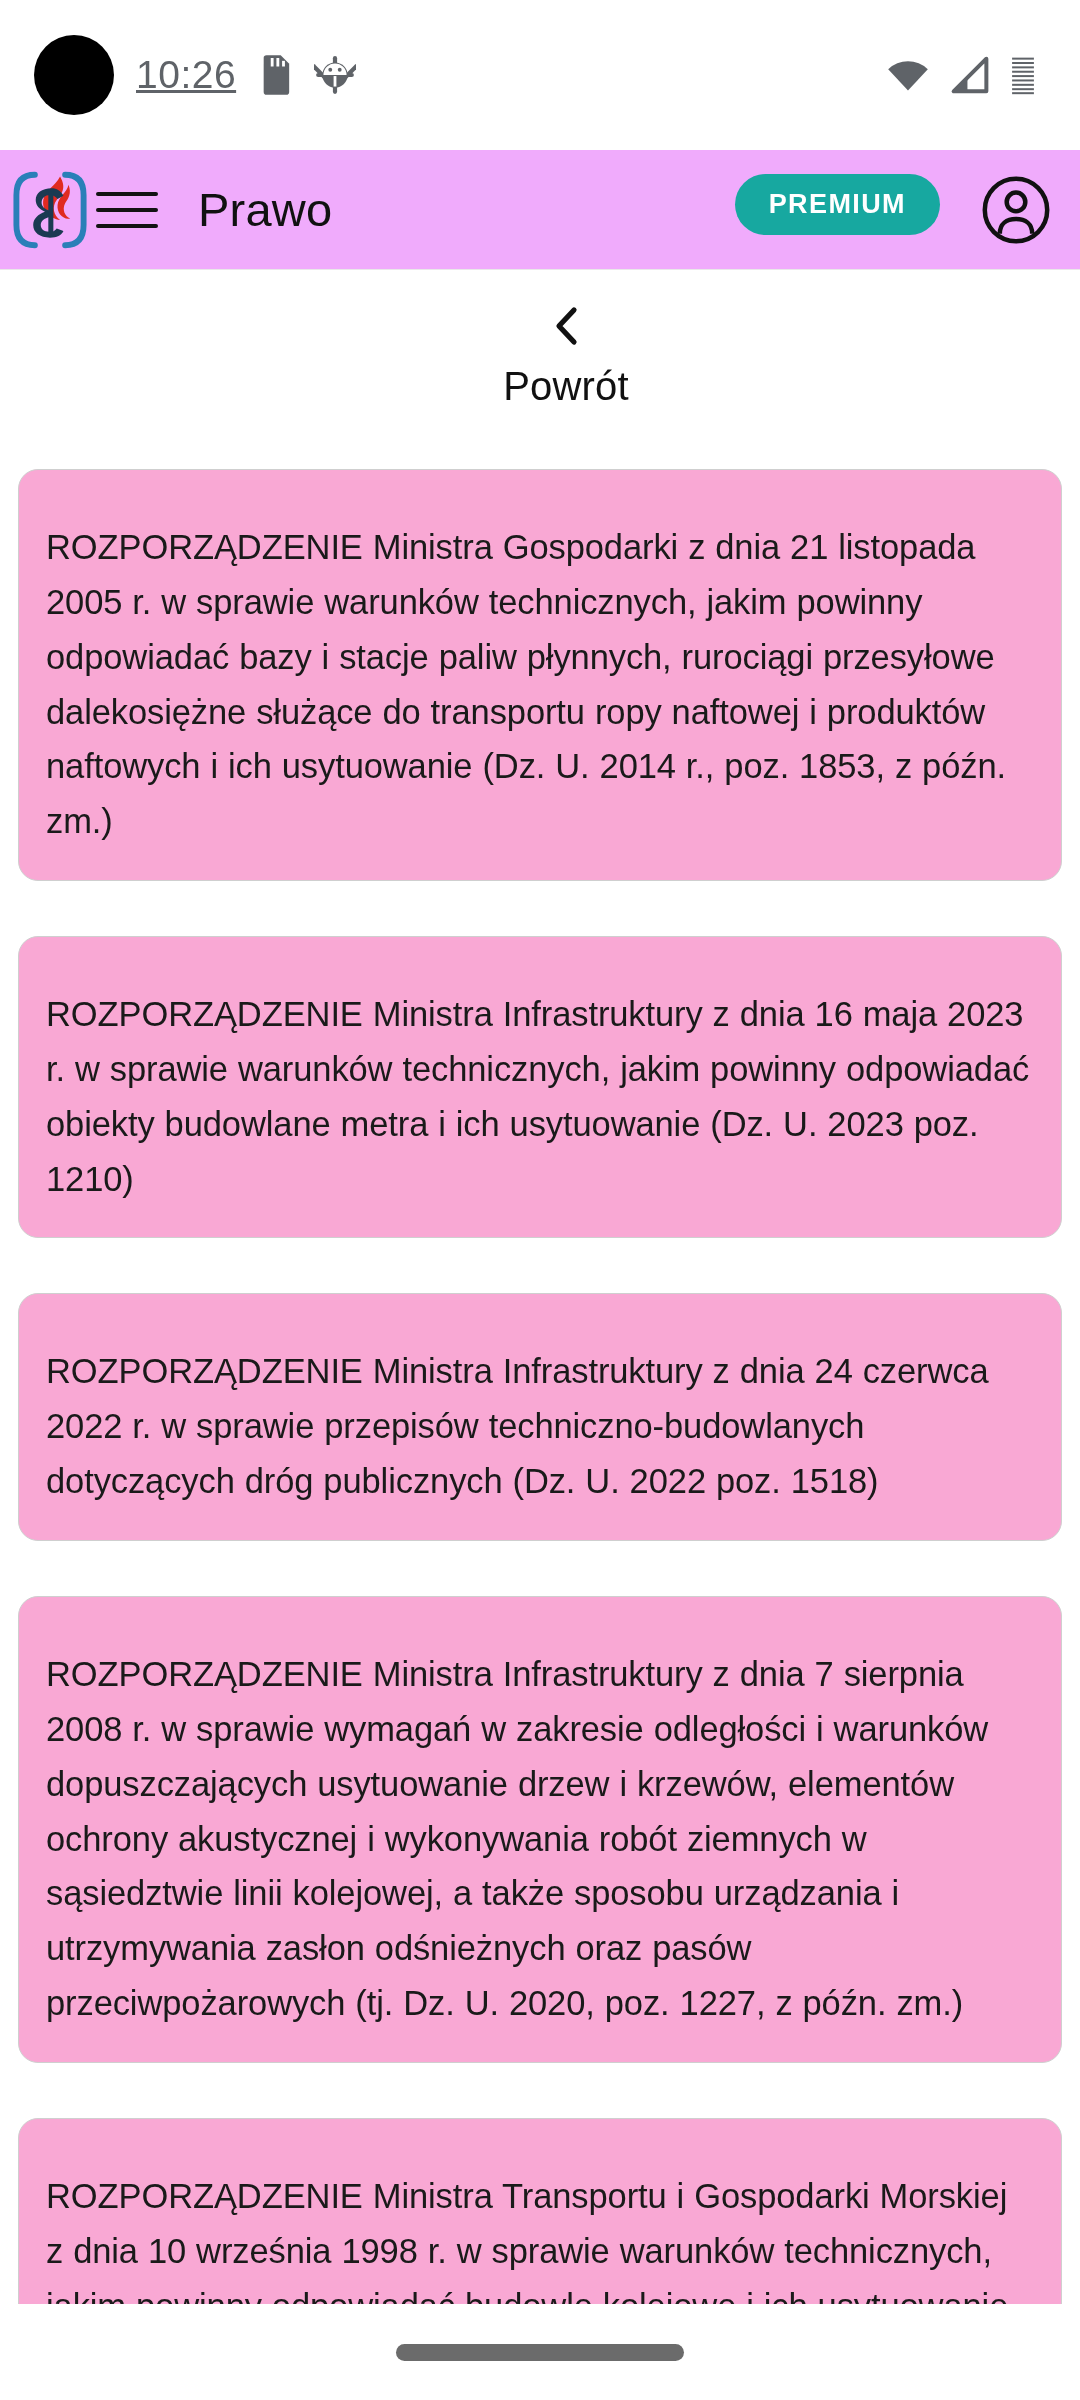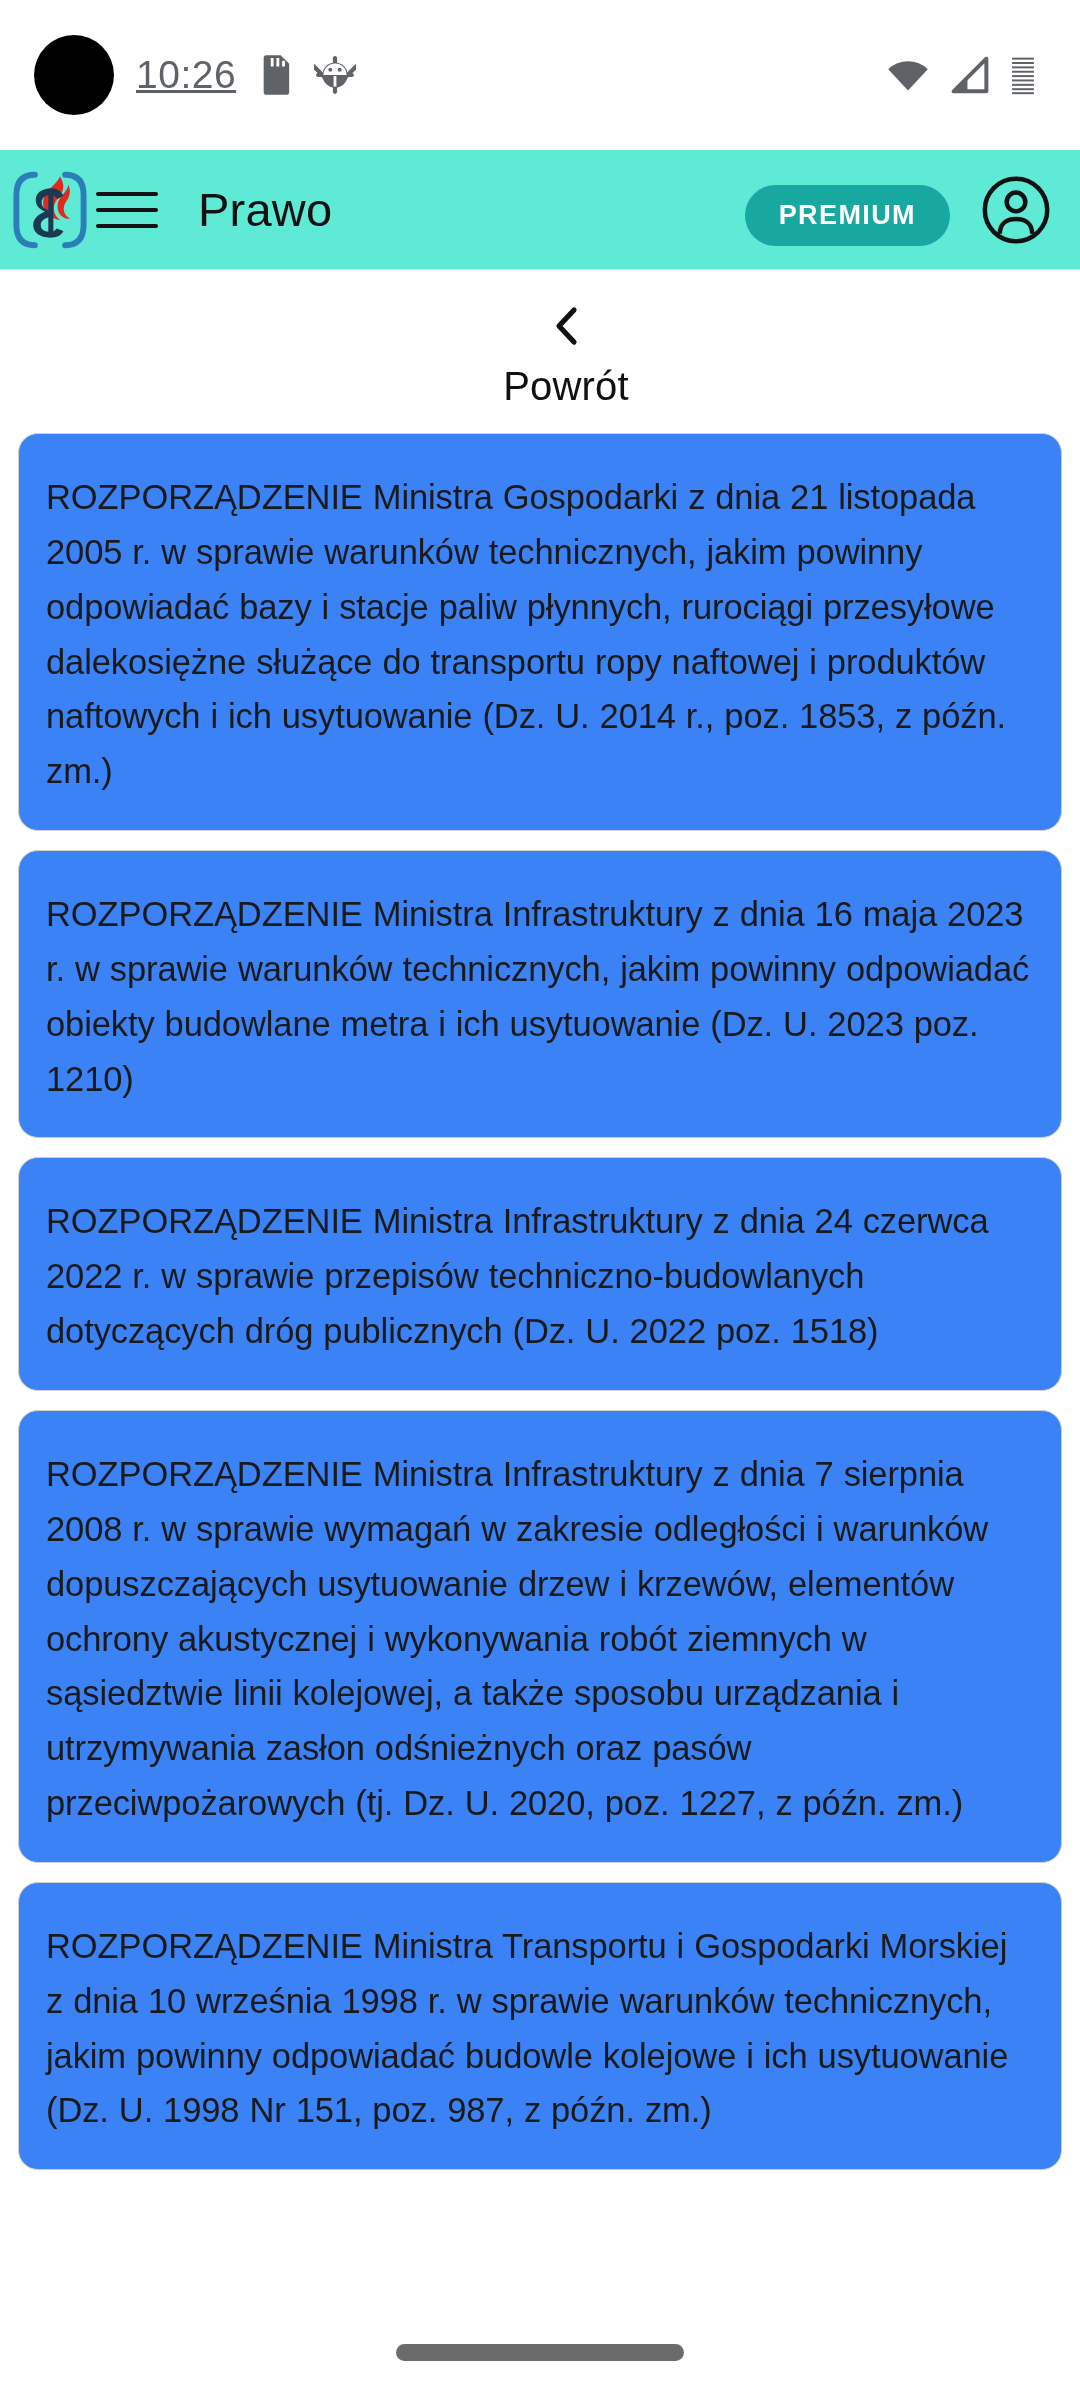--- a/index.html
+++ b/index.html
@@ -29,36 +29,36 @@
     text-decoration:underline;
   }
   .sb-icon{ display:inline-flex; align-items:center; }
   .sb-right{ margin-left:auto; display:flex; align-items:center; gap:20px; }
 
   
   .appbar{
     height:120px;
     display:flex; align-items:center;
     padding:0 28px 0 8px;
-    background:#5eead4;
+    background:#f0abfc;
     border-bottom:1px solid #e9e9e9;
   }
   .logo{ width:84px; height:84px; flex:0 0 auto; }
   .hamburger{
     width:62px; height:62px;
     display:flex; flex-direction:column; justify-content:center;
     gap:12px; cursor:pointer; flex:0 0 auto;
     margin-left:4px;
   }
   .hamburger span{ display:block; height:4px; background:#121212; border-radius:2px; }
   .app-title{
     font-size:47px; color:#111111; font-weight:400;
     margin-left:40px; letter-spacing:.2px; white-space:nowrap;
   }
-  .appbar-right{ margin-left:auto; display:flex; align-items:flex-end; gap:30px; }
+  .appbar-right{ margin-left:auto; display:flex; align-items:flex-start; gap:40px; }
   .premium-badge{
     background:#17a8a0; color:#ffffff;
     font-size:27px; font-weight:700; letter-spacing:1.4px;
     padding:15px 34px; border-radius:40px;
     white-space:nowrap; cursor:pointer;
     border:none;
     font-family:"Liberation Sans", sans-serif;
   }
   .account-icon{ width:72px; height:72px; flex:0 0 auto; cursor:pointer; }
 
@@ -72,23 +72,24 @@
   .back-label{ font-size:40px; color:#111111; letter-spacing:.2px; }
 
   
   .list{
     padding:0 18px;
     display:flex; flex-direction:column; gap:19px;
   }
   .card{
     border:1.6px solid #cfcfcf;
     border-radius:20px;
-    background:#3b82f6;
-    padding:36px 27px 31px 27px;
+    background:#f9a8d4;
+    padding:50px 27px 31px 27px;
     cursor:pointer;
+    margin-top:36px;
   }
   .card-text{
     font-size:34.5px;
     line-height:1.59;
     color:#1a1a1a;
     letter-spacing:-.1px;
     word-spacing:.5px;
   }
 
   

